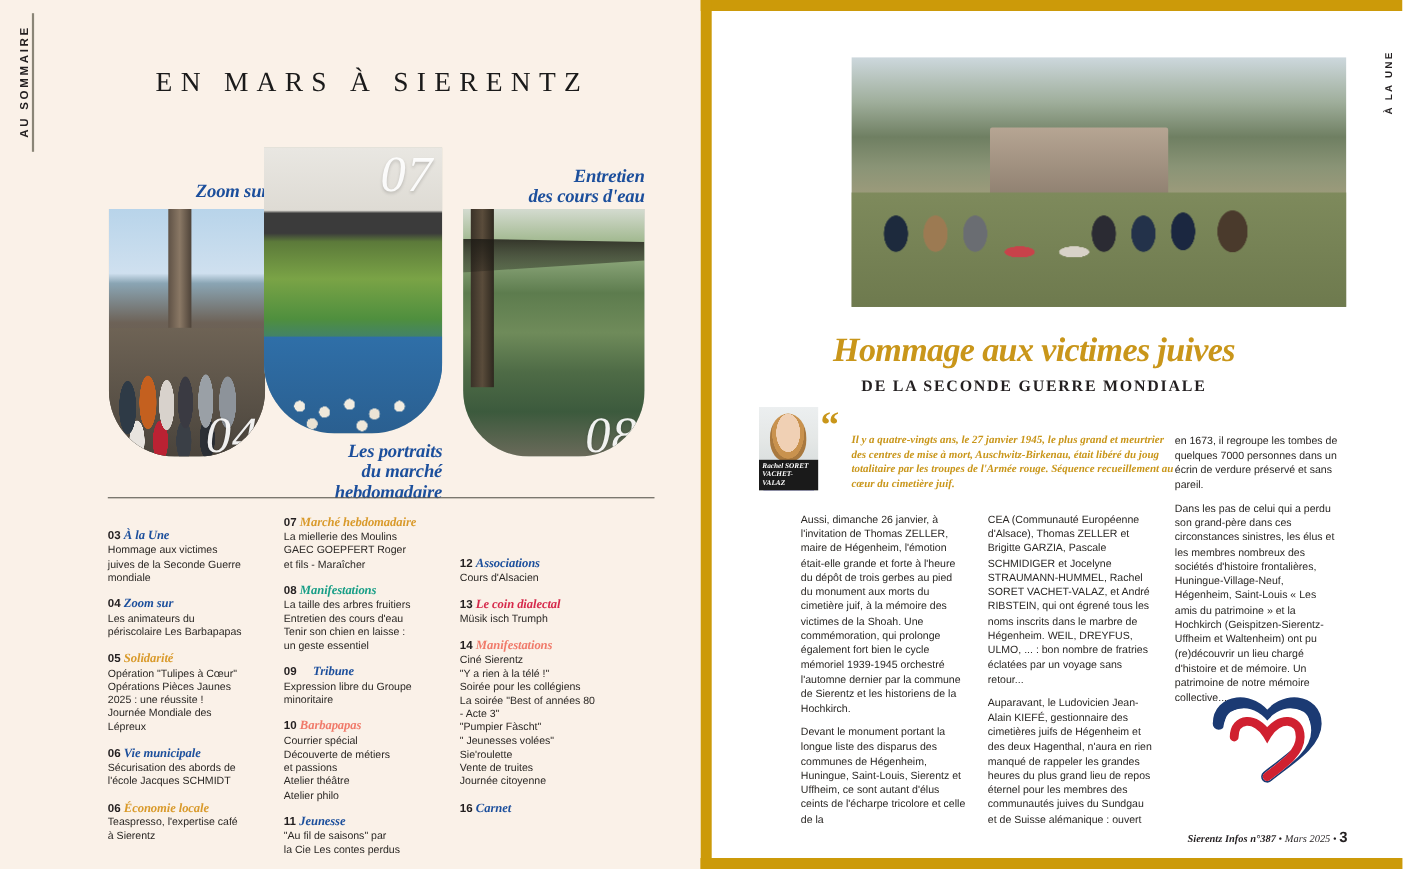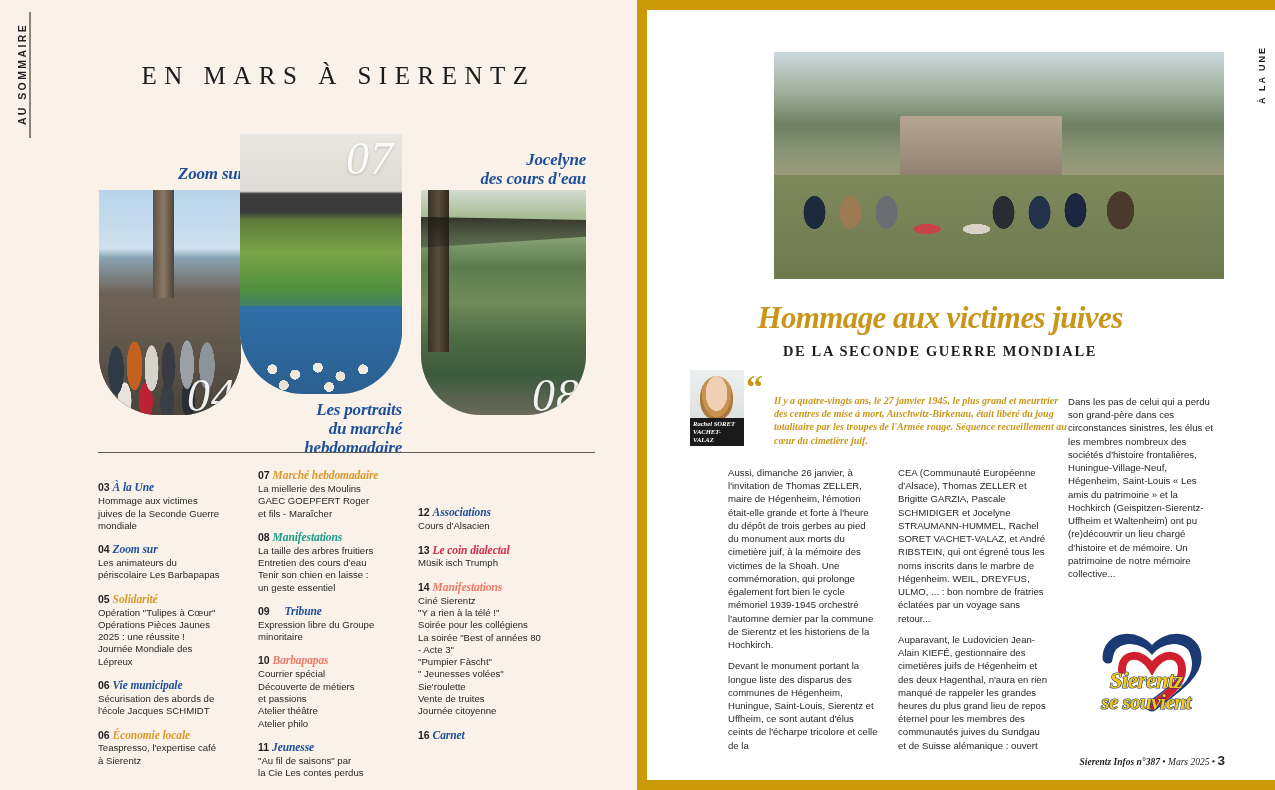--- a/index.html
+++ b/index.html
@@ -312,21 +312,21 @@
       <div class="feat-img" style="width:162px; height:260px; border-radius:0 0 64px 64px;">
         <div class="ph ph-market"></div>
         <div class="feat-num" style="right:8px; top:2px;">07</div>
       </div>
       <div class="feat-label" style="position:absolute; left:0px; top:266px; width:162px; text-align:right; white-space:pre-line;">Les portraits
 du marché
 hebdomadaire</div>
     </div>
 
     <div class="feature" style="left:421px; top:190px;">
-      <div class="feat-label" style="position:absolute; left:0px; top:-40px; width:165px; text-align:right; white-space:pre-line;">Jocelyne
+      <div class="feat-label" style="position:absolute; left:0px; top:-40px; width:165px; text-align:right; white-space:pre-line;">Entretien
 des cours d'eau</div>
       <div class="feat-img" style="width:165px; height:225px; border-radius:0 0 60px 60px;">
         <div class="ph ph-river"></div>
         <div class="feat-num" style="right:6px; bottom:-4px;">08</div>
       </div>
     </div>
 
     <div class="toc-rule"></div>
 
     <div class="toc-cols">
@@ -480,38 +480,32 @@
 
   <div class="body-col col1" id="body-col-0">
       <p>Aussi, dimanche 26 janvier, à l'invitation de Thomas ZELLER, maire de Hégenheim, l'émotion était-elle grande et forte à l'heure du dépôt de trois gerbes au pied du monument aux morts du cimetière juif, à la mémoire des victimes de la Shoah. Une commémoration, qui prolonge également fort bien le cycle mémoriel 1939-1945 orchestré l'automne dernier par la commune de Sierentz et les historiens de la Hochkirch.</p>
       <p>Devant le monument portant la longue liste des disparus des communes de Hégenheim, Huningue, Saint-Louis, Sierentz et Uffheim, ce sont autant d'élus ceints de l'écharpe tricolore et celle de la</p>
     </div>
   <div class="body-col col2" id="body-col-1">
       <p>CEA (Communauté Européenne d'Alsace), Thomas ZELLER et Brigitte GARZIA, Pascale SCHMIDIGER et Jocelyne STRAUMANN-HUMMEL, Rachel SORET VACHET-VALAZ, et André RIBSTEIN, qui ont égrené tous les noms inscrits dans le marbre de Hégenheim. WEIL, DREYFUS, ULMO, ... : bon nombre de fratries éclatées par un voyage sans retour...</p>
       <p>Auparavant, le Ludovicien Jean-Alain KIEFÉ, gestionnaire des cimetières juifs de Hégenheim et des deux Hagenthal, n'aura en rien manqué de rappeler les grandes heures du plus grand lieu de repos éternel pour les membres des communautés juives du Sundgau et de Suisse alémanique : ouvert</p>
     </div>
   <div class="body-col col3" id="body-col-2">
+      <p>en 1673, il regroupe les tombes de quelques 7000 personnes dans un écrin de verdure préservé et sans pareil.</p>
       <p>Dans les pas de celui qui a perdu son grand-père dans ces circonstances sinistres, les élus et les membres nombreux des sociétés d'histoire frontalières, Huningue-Village-Neuf, Hégenheim, Saint-Louis « Les amis du patrimoine » et la Hochkirch (Geispitzen-Sierentz-Uffheim et Waltenheim) ont pu (re)découvrir un lieu chargé d'histoire et de mémoire. Un patrimoine de notre mémoire collective...</p>
     </div>
 
   <div class="logo-wrap">
     <svg viewBox="0 0 145 105" width="145" height="105">
       <g fill="none" stroke-width="11" stroke-linecap="round">
         <path d="M28 40 C28 18, 58 14, 72 36 C86 14, 116 18, 116 40 C116 58, 92 72, 72 88" stroke="#1b3a73"></path>
         <path d="M36 46 C36 26, 60 24, 72 44 C84 24, 108 26, 108 46 C108 62, 90 74, 72 88" stroke="#ffffff" stroke-width="8"></path>
         <path d="M42 52 C42 34, 62 33, 72 50 C82 33, 102 34, 102 52 C102 66, 88 76, 72 88" stroke="#d02030" stroke-width="8"></path>
       </g>
     </svg>
-    <div style="position:absolute; left:6px; top:52px; width:120px; text-align:center;
-                font-family:'Liberation Serif',serif; font-style:italic; font-weight:700;
-                font-size:23px; color:#f5c518; line-height:0.96; letter-spacing:-0.5px;
-                -webkit-text-stroke:1.2px #1b3a73; paint-order:stroke fill;">
-      <div>Sierentz</div>
-      <div style="font-size:21px;">se souvient</div>
-    </div>
   </div>
 
   <div class="footer">
     <span class="f-title">Sierentz Infos n°387</span>
     <span>•</span>
     <span class="f-date">Mars 2025</span>
     <span>•</span>
     <span class="f-page">3</span>
   </div>
 

